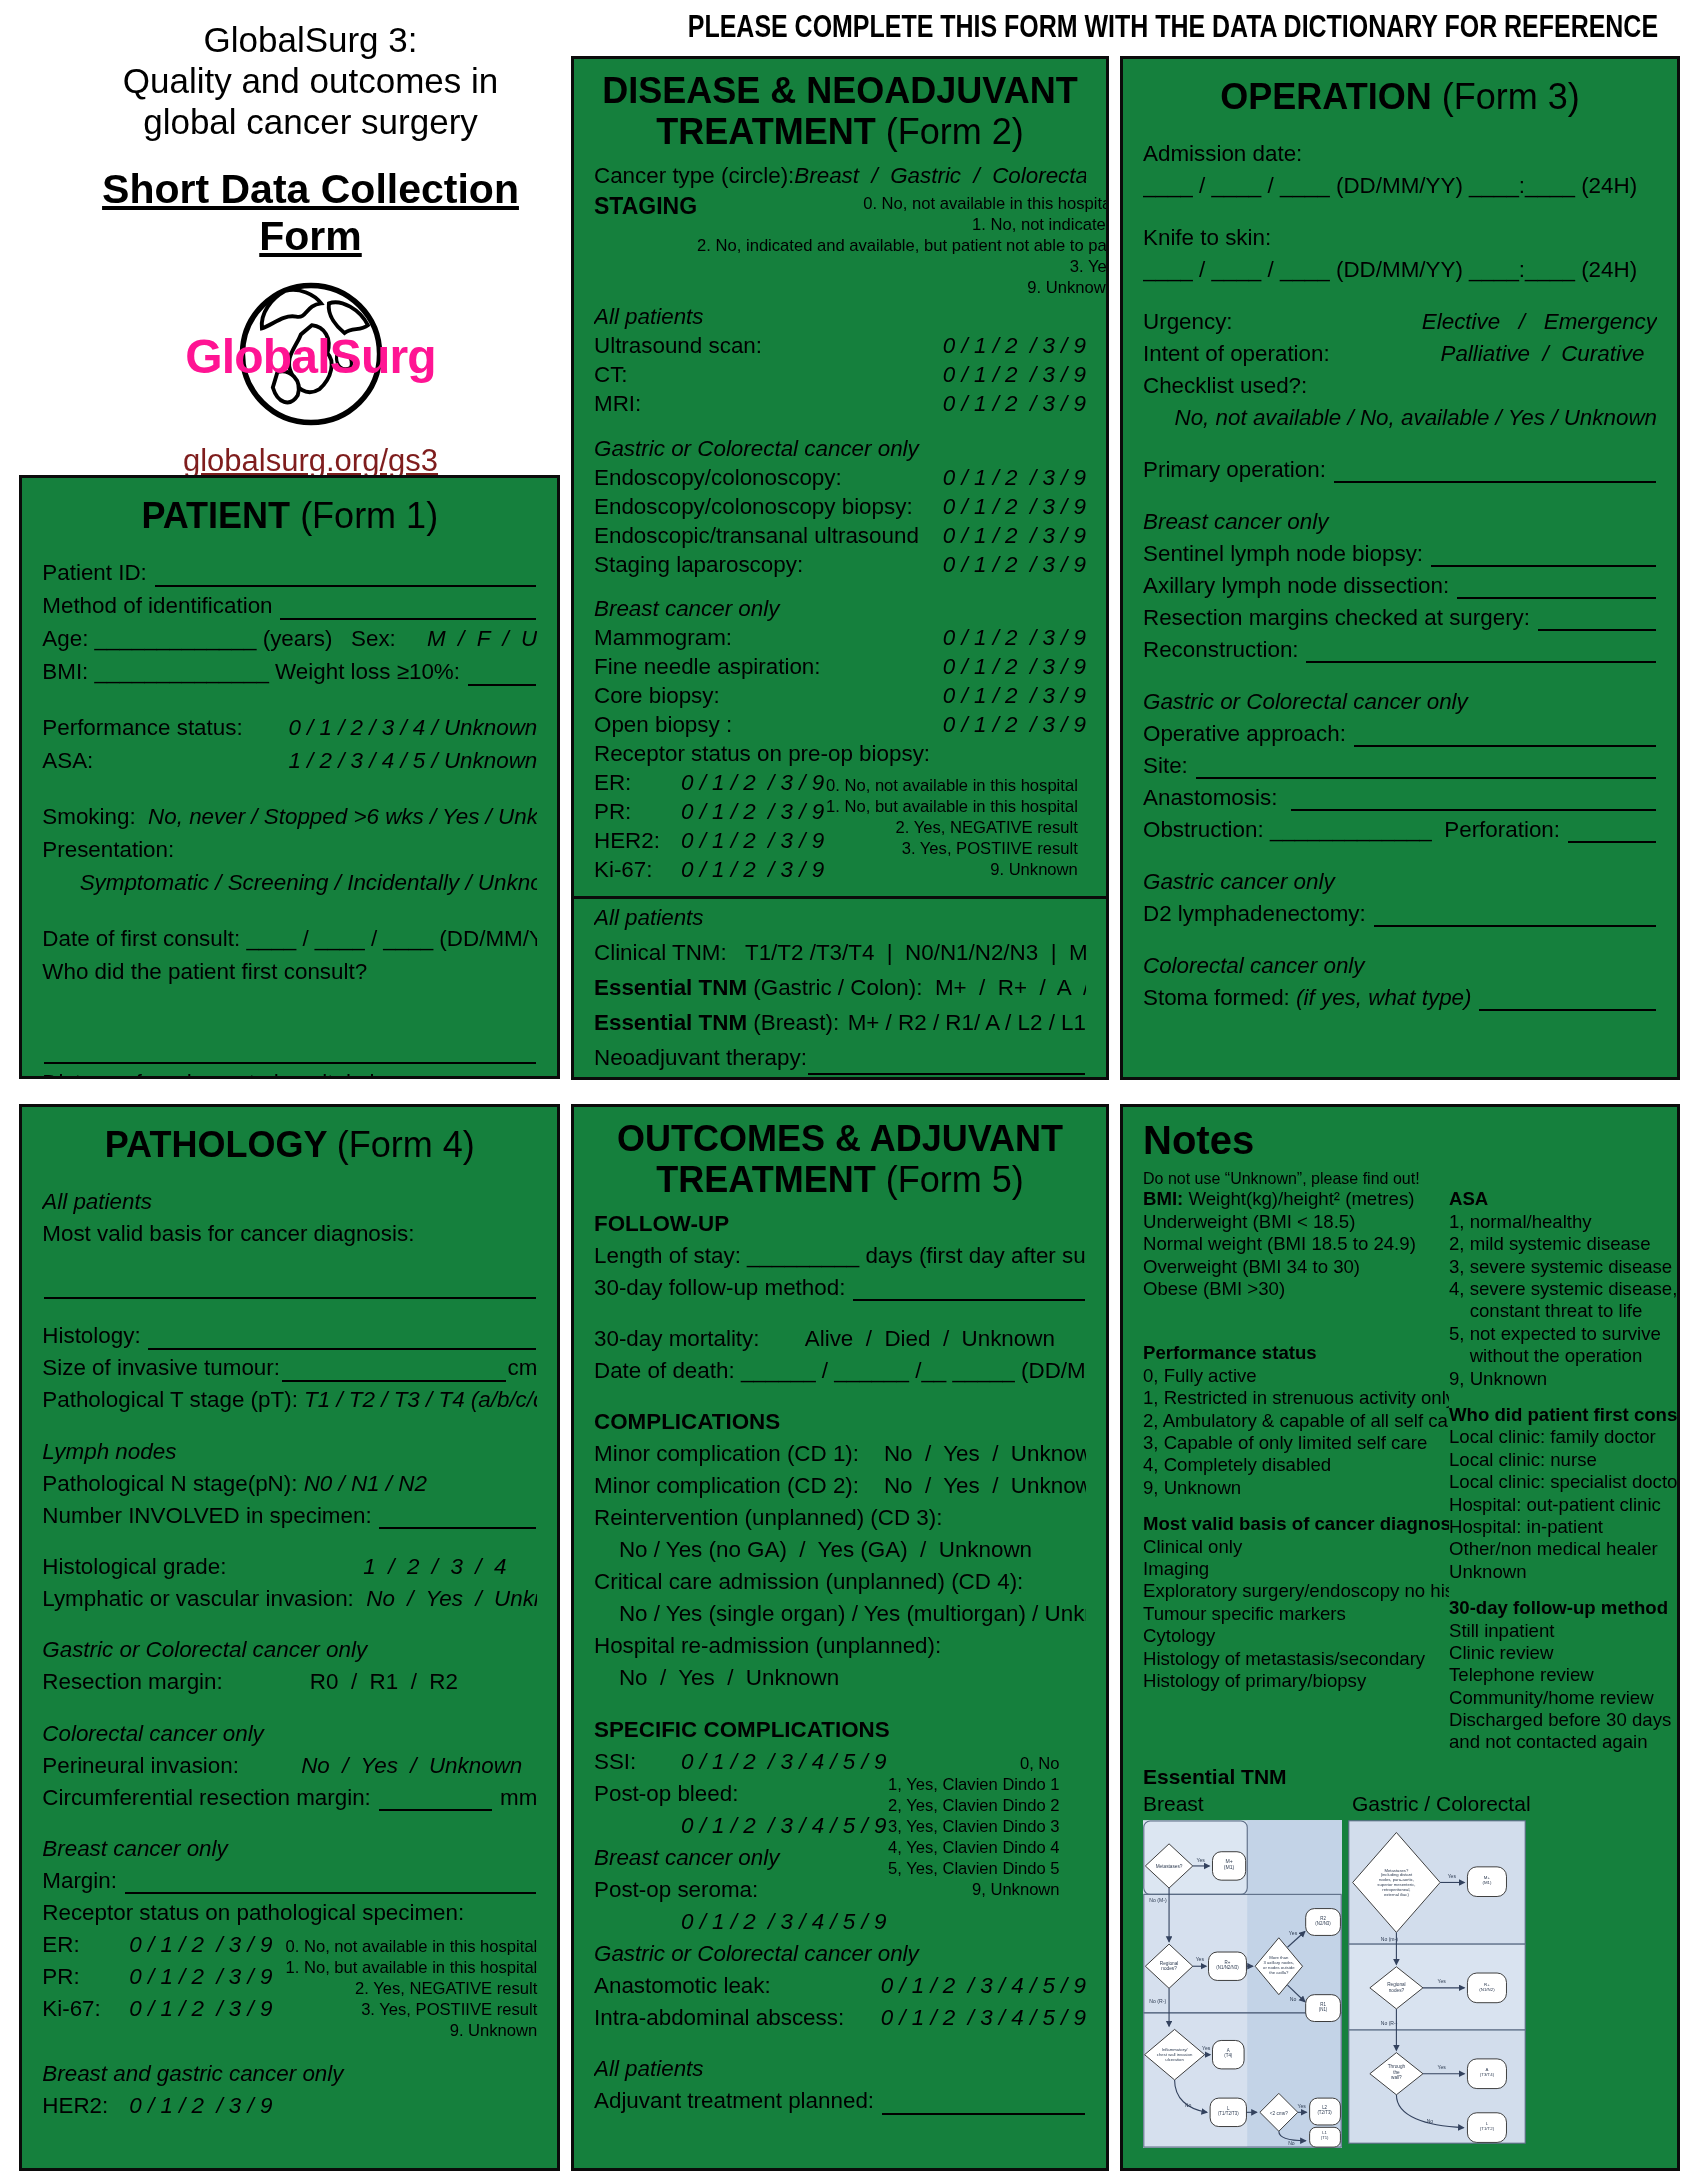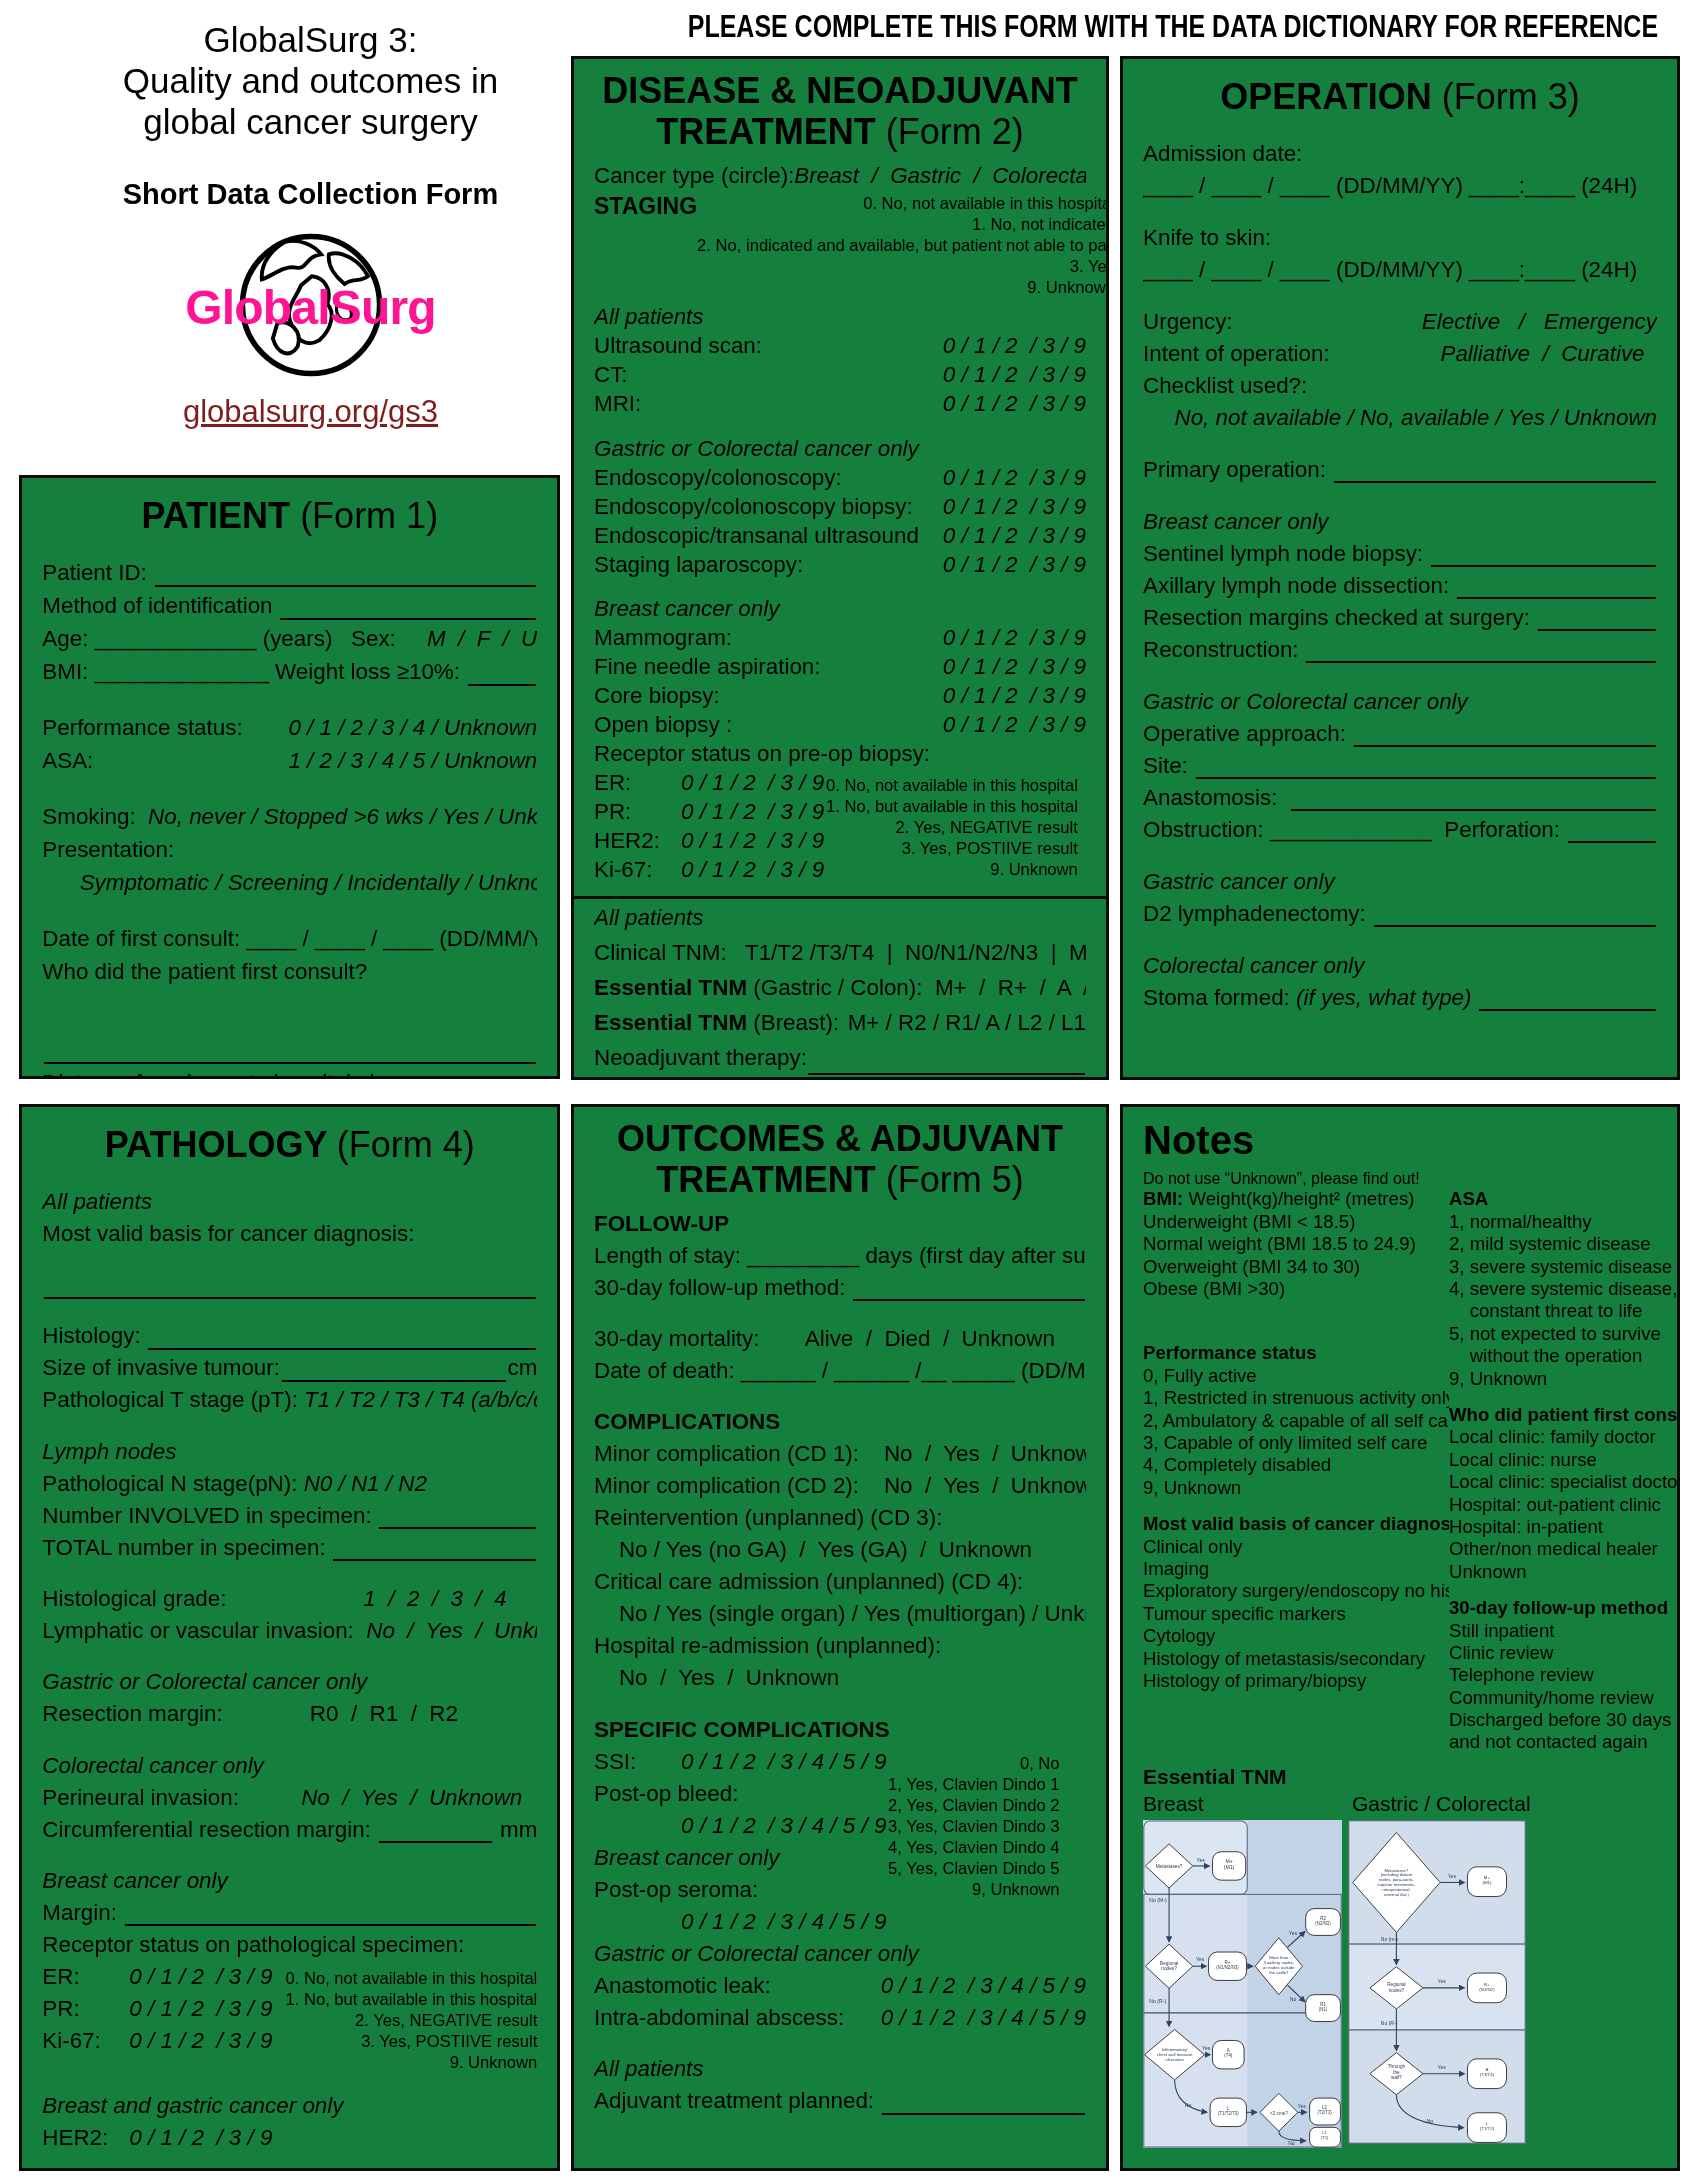--- a/index.html
+++ b/index.html
@@ -3,21 +3,21 @@
 <meta charset="utf-8">
 <style>
   html,body{margin:0;padding:0;}
   body{width:1688px;height:2183px;position:relative;background:#fff;color:#000;
        font-family:"Liberation Sans",sans-serif;}
   .banner{position:absolute;left:551px;top:7.7px;width:1136px;text-align:center;
           font-size:32px;font-weight:700;}
   .banner>span{display:inline-block;transform:scaleX(0.78);transform-origin:center;white-space:nowrap;}
   #intro{position:absolute;left:60px;top:18.6px;width:501px;text-align:center;}
   .ititle{font-size:35px;font-weight:400;line-height:1.18;}
-  .isub{font-size:29px;font-weight:700;margin-top:36px;}
+  .isub{font-size:41px;font-weight:700;margin-top:24px;text-decoration:underline;}
   .globewrap{position:relative;margin-top:20px;height:153px;}
   .globewrap svg{height:148px;}
   .logotext{position:absolute;left:0;right:0;top:49px;font-size:48px;font-weight:700;letter-spacing:-0.8px;}
   .ilink{margin-top:9.3px;font-size:31px;text-decoration:underline;}
 
   .panel{position:absolute;background:#15803d;border:3.1px solid #0b0b0b;box-sizing:border-box;
          padding:10.8px 20px;overflow:hidden;font-size:22.4px;}
   #p-disease  {left:571px; top:56px;   width:538px; height:1024px;}
   #p-operation{left:1120px;top:56px;   width:560px; height:1024px;}
   #p-patient  {left:19.3px;  top:475px;  width:541px; height:604px;}
@@ -221,21 +221,20 @@
       <div class="line blank"></div>
       <div class="line"><span class="ufill"></span></div>
       <div class="line blank"></div>
       <div class="line"><span class="tx">Histology: </span><span class="ufill"></span></div>
       <div class="line"><span class="tx">Size of invasive tumour:</span><span class="ufill"></span><span class="tx">cm</span></div>
       <div class="line"><span class="tx">Pathological T stage (pT): </span><span class="it">T1 / T2 / T3 / T4 (a/b/c/d) / Tis</span></div>
       <div class="line blank"></div>
       <div class="line"><span class="it">Lymph nodes</span></div>
       <div class="line"><span class="tx">Pathological N stage(pN): </span><span class="it">N0 / N1 / N2</span></div>
       <div class="line"><span class="tx">Number INVOLVED in specimen: </span><span class="ufill"></span></div>
-      <div class="line"><span class="tx">TOTAL number in specimen: </span><span class="ufill"></span></div>
       <div class="line blank"></div>
       <div class="line"><span class="tx">Histological grade:                      </span><span class="it">1  /  2  /  3  /  4</span></div>
       <div class="line"><span class="tx">Lymphatic or vascular invasion:  </span><span class="rgt"><span class="it">No  /  Yes  /  Unknown</span></span></div>
       <div class="line blank"></div>
       <div class="line"><span class="bdit">Gastric or Colorectal cancer only</span></div>
       <div class="line"><span class="tx">Resection margin:              R0  /  R1  /  R2</span></div>
       <div class="line blank"></div>
       <div class="line"><span class="bdit">Colorectal cancer only</span></div>
       <div class="line"><span class="tx">Perineural invasion:          </span><span class="it">No  /  Yes  /  Unknown</span></div>
       <div class="line"><span class="tx">Circumferential resection margin: </span><span class="ufill"></span><span class="tx"> mm</span></div>

